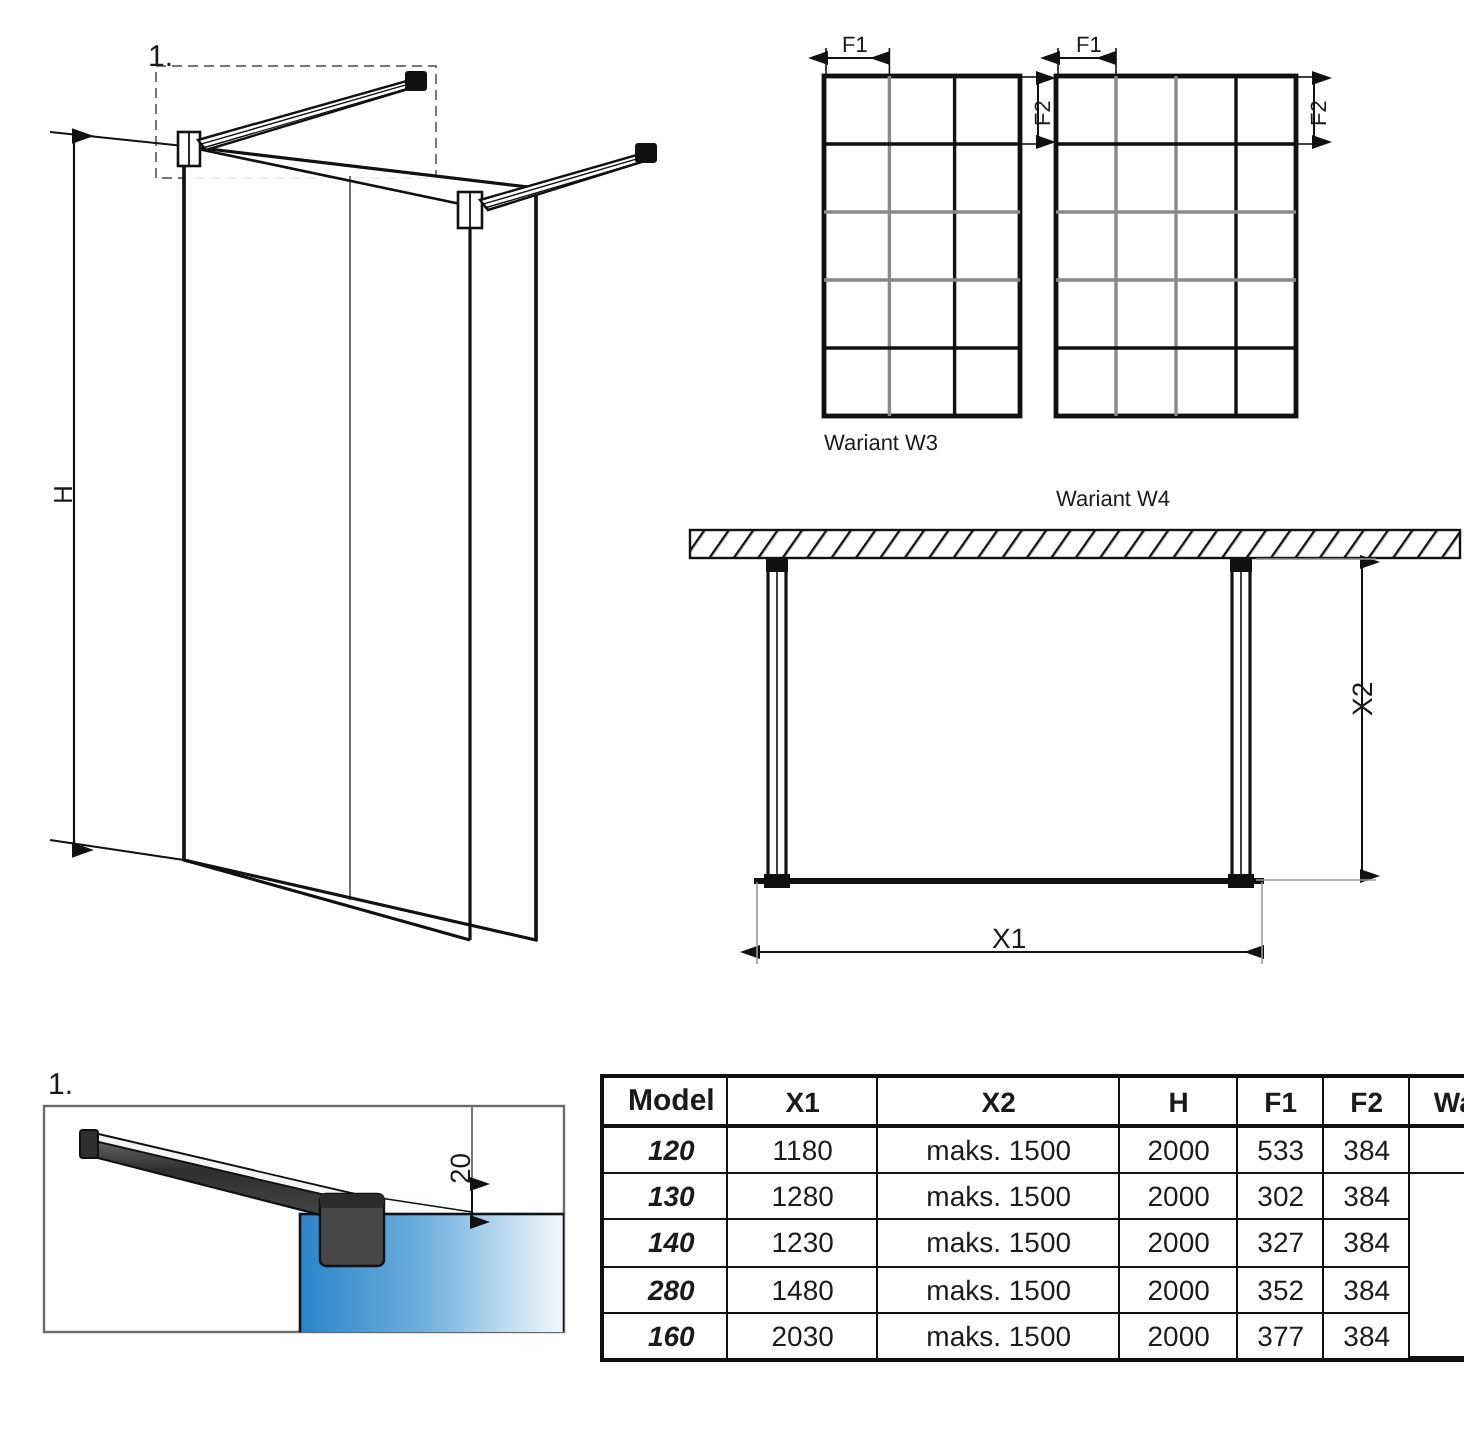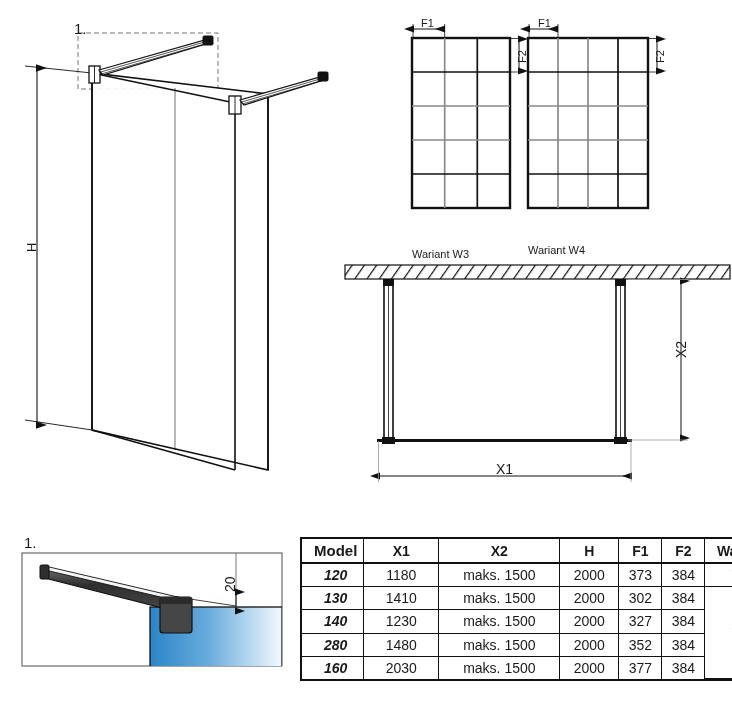--- a/index.html
+++ b/index.html
@@ -244,21 +244,21 @@
       </g>
     </g>
   </svg>
 
   <div class="lbl callout" style="left:74px;top:20px;">1.</div>
 
   <div class="lbl rot" style="left:24px;top:252px;">H</div>
 
   <div class="lbl small" style="left:421px;top:17px;">F1</div>
   <div class="lbl small rot" style="left:516px;top:63px;">F2</div>
-  <div class="lbl variant-cap" style="left:412px;top:216px;margin-top:32px;">Wariant W3</div>
+  <div class="lbl variant-cap" style="left:412px;top:216px;">Wariant W3</div>
 
   <div class="lbl small" style="left:538px;top:17px;">F1</div>
   <div class="lbl small rot" style="left:654px;top:63px;">F2</div>
   <div class="lbl variant-cap" style="left:528px;top:216px;margin-top:28px;">Wariant W4</div>
 
   <div class="lbl rot" style="left:673px;top:358px;font-size:14px;">X2</div>
   <div class="lbl" style="left:496px;top:461px;font-size:14px;">X1</div>
 
   <div class="lbl callout" style="left:24px;top:534px;">1.</div>
   <div class="lbl rot" style="left:222px;top:592px;font-size:14px;">20</div>
@@ -275,27 +275,27 @@
           <th class="c-f">F2</th>
           <th class="c-w">Wariant</th>
         </tr>
       </thead>
       <tbody>
         <tr>
           <td class="model-cell">120</td>
           <td>1180</td>
           <td>maks. 1500</td>
           <td>2000</td>
-          <td>373</td>
+          <td>533</td>
           <td>384</td>
           <td rowspan="1">W3</td>
         </tr>
         <tr>
           <td class="model-cell">130</td>
-          <td>1410</td>
+          <td>1280</td>
           <td>maks. 1500</td>
           <td>2000</td>
           <td>302</td>
           <td>384</td>
           <td rowspan="4">W4</td>
         </tr>
         <tr>
           <td class="model-cell">140</td>
           <td>1230</td>
           <td>maks. 1500</td>

